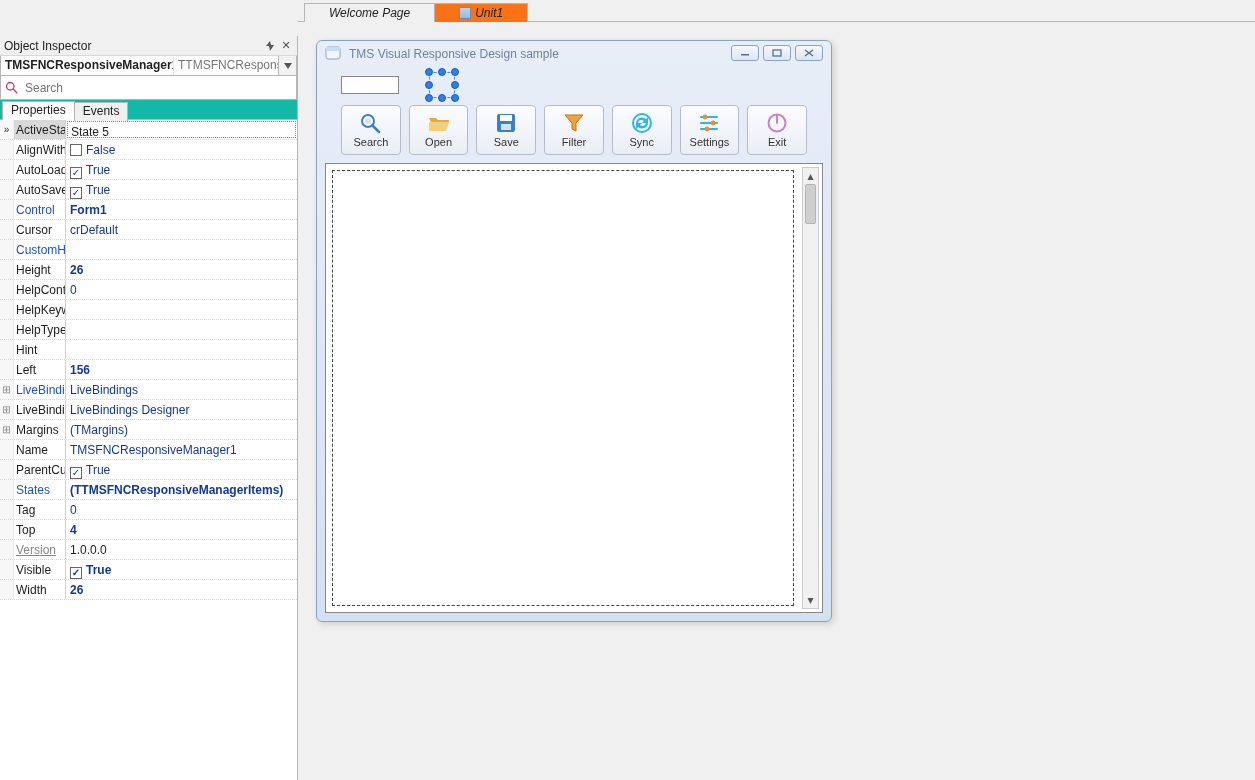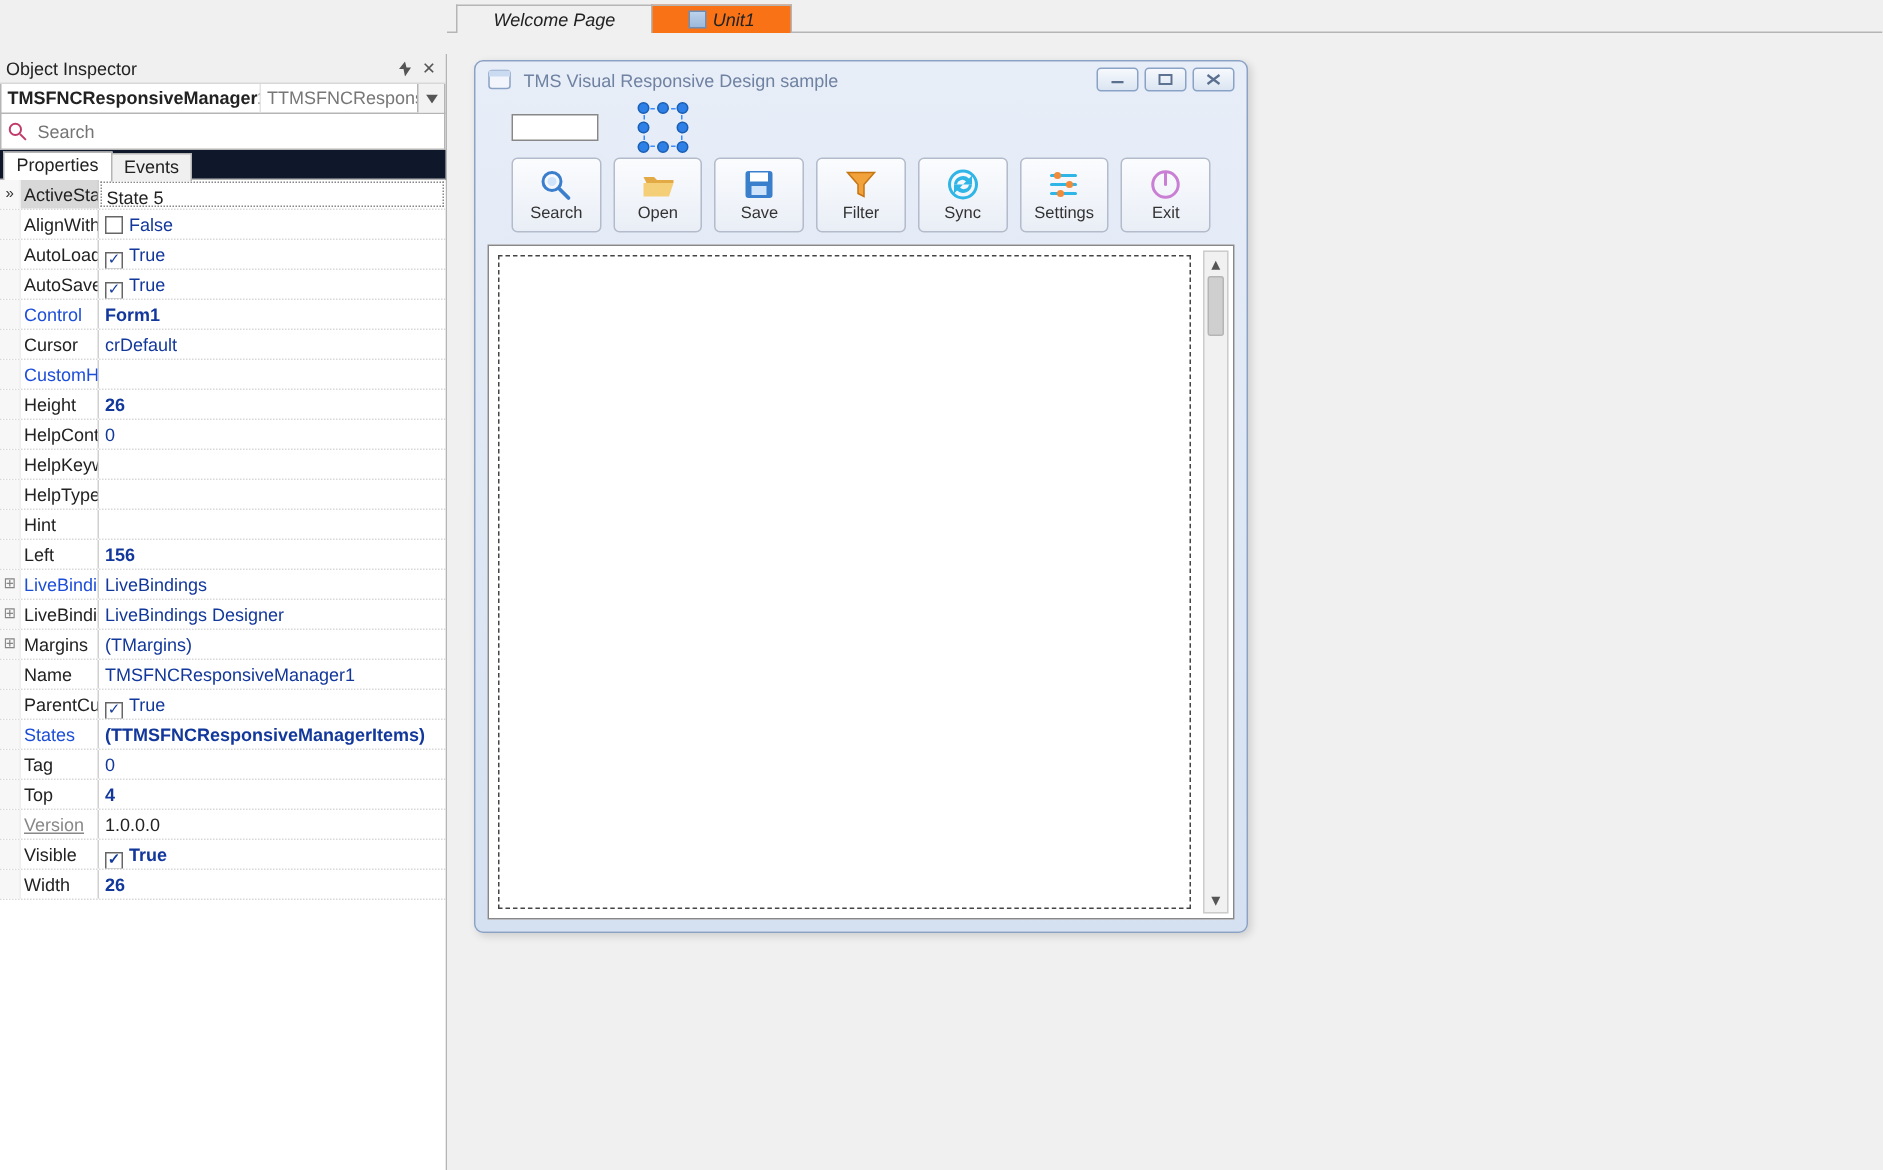--- a/index.html
+++ b/index.html
@@ -87,21 +87,21 @@
     flex: 1;
     border: none;
     outline: none;
     font: inherit;
     color: #888;
     background: transparent;
   }
   .tab-row {
     display: flex;
     height: 20px;
-    background: #0f172a;
+    background: #14b8a6;
     border-bottom: 1px solid #b5b5b5;
     padding-left: 2px;
   }
   .tab {
     padding: 1px 8px;
     border: 1px solid #b5b5b5;
     border-bottom: none;
     background: #fff;
     margin-right: -1px;
     position: relative;

